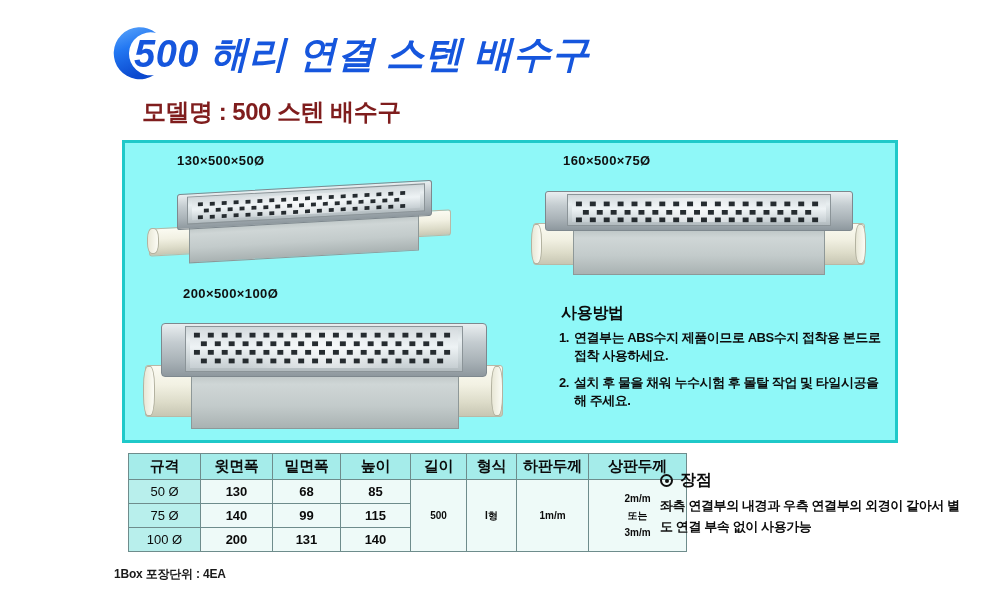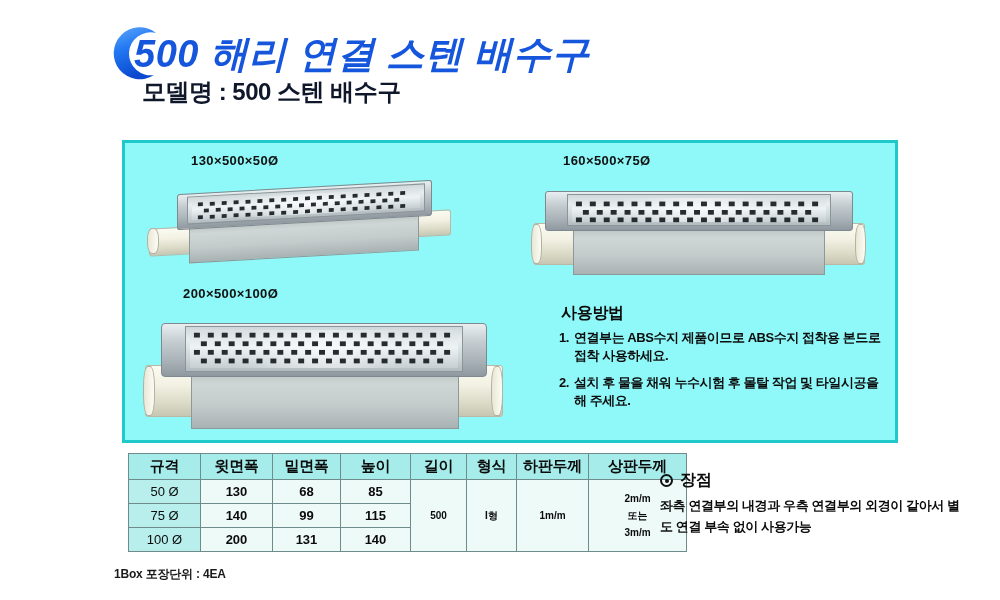--- a/index.html
+++ b/index.html
@@ -17,37 +17,37 @@
     position: absolute; left: 104px; top: 26px;
     width: 62px; height: 56px;
   }
   .title {
     position: absolute; left: 134px; top: 31px;
     font-size: 38px; font-weight: bold; font-style: italic;
     color: #1656dd; letter-spacing: 0.5px; white-space: nowrap;
     line-height: 46px;
   }
   .subtitle {
-    position: absolute; left: 142px; top: 76px;
-    font-size: 24px; font-weight: bold; color: #0f172a;
+    position: absolute; left: 142px; top: 96px;
+    font-size: 24px; font-weight: bold; color: #7f1d1d;
     white-space: nowrap; letter-spacing: -0.5px;
   }
 
   
   .panel {
     position: absolute; left: 122px; top: 140px;
     width: 776px; height: 303px;
     background: #8ff8f8;
     border: 3px solid #1fc9c9;
   }
   .dim-label {
     position: absolute; font-size: 13px; font-weight: bold; color: #101010;
     white-space: nowrap; letter-spacing: 0.4px;
   }
-  .dim-1 { left: 66px; top: 10px; }
+  .dim-1 { left: 52px; top: 10px; }
   .dim-2 { left: 438px; top: 10px; }
   .dim-3 { left: 58px; top: 143px; }
 
   
   .product { position: absolute; }
 
   .pipe {
     position: absolute;
     background: linear-gradient(to bottom, #fbfbf2 0%, #f2f1e3 38%, #dddcc9 72%, #c7c6b3 100%);
     border: 1px solid #b9b8a6;

